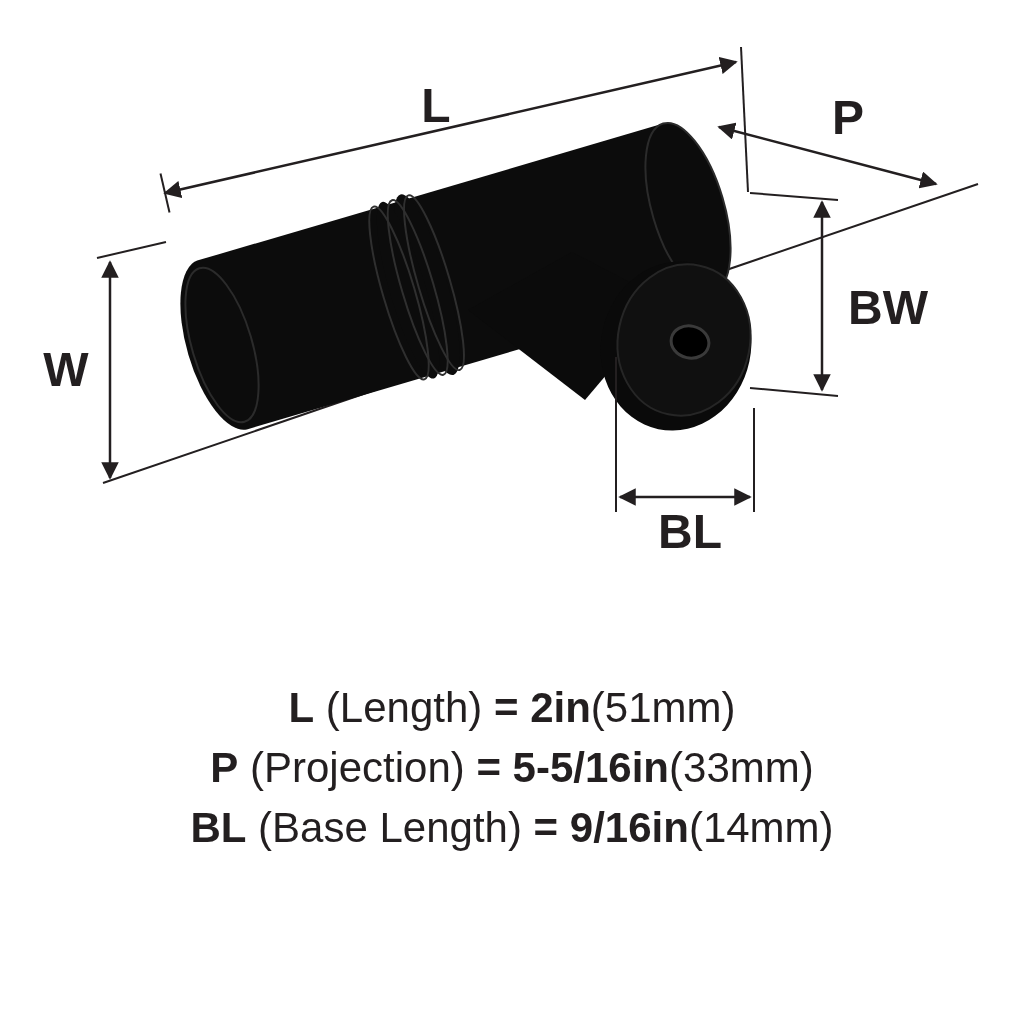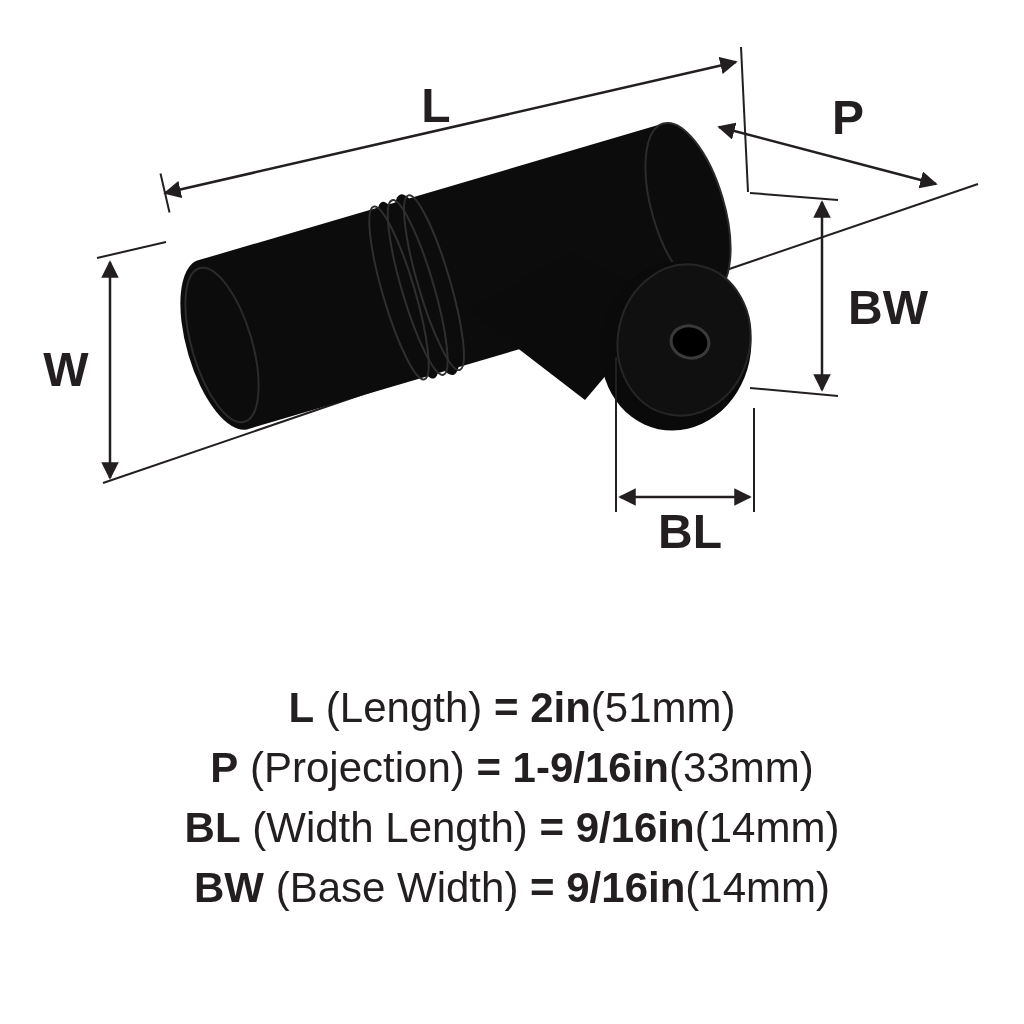--- a/index.html
+++ b/index.html
@@ -114,31 +114,25 @@
       <span class="r">(Length)</span>
       <span class="b">=</span>
       <span class="b">2in</span><span class="r">(51mm)</span>
     </div>
 
 
     <div class="spec-row">
       <span class="b">P</span>
       <span class="r">(Projection)</span>
       <span class="b">=</span>
-      <span class="b">1-9/16in</span><span class="r">(33mm)</span>
+      <span class="b">5-5/16in</span><span class="r">(33mm)</span>
     </div>
 
     <div class="spec-row">
       <span class="b">BL</span>
-      <span class="r">(Width Length)</span>
+      <span class="r">(Base Length)</span>
       <span class="b">=</span>
       <span class="b">9/16in</span><span class="r">(14mm)</span>
     </div>
 
-    <div class="spec-row">
-      <span class="b">BW</span>
-      <span class="r">(Base Width)</span>
-      <span class="b">=</span>
-      <span class="b">9/16in</span><span class="r">(14mm)</span>
-    </div>
 
   </div>
 </div>
 
 </body></html>

